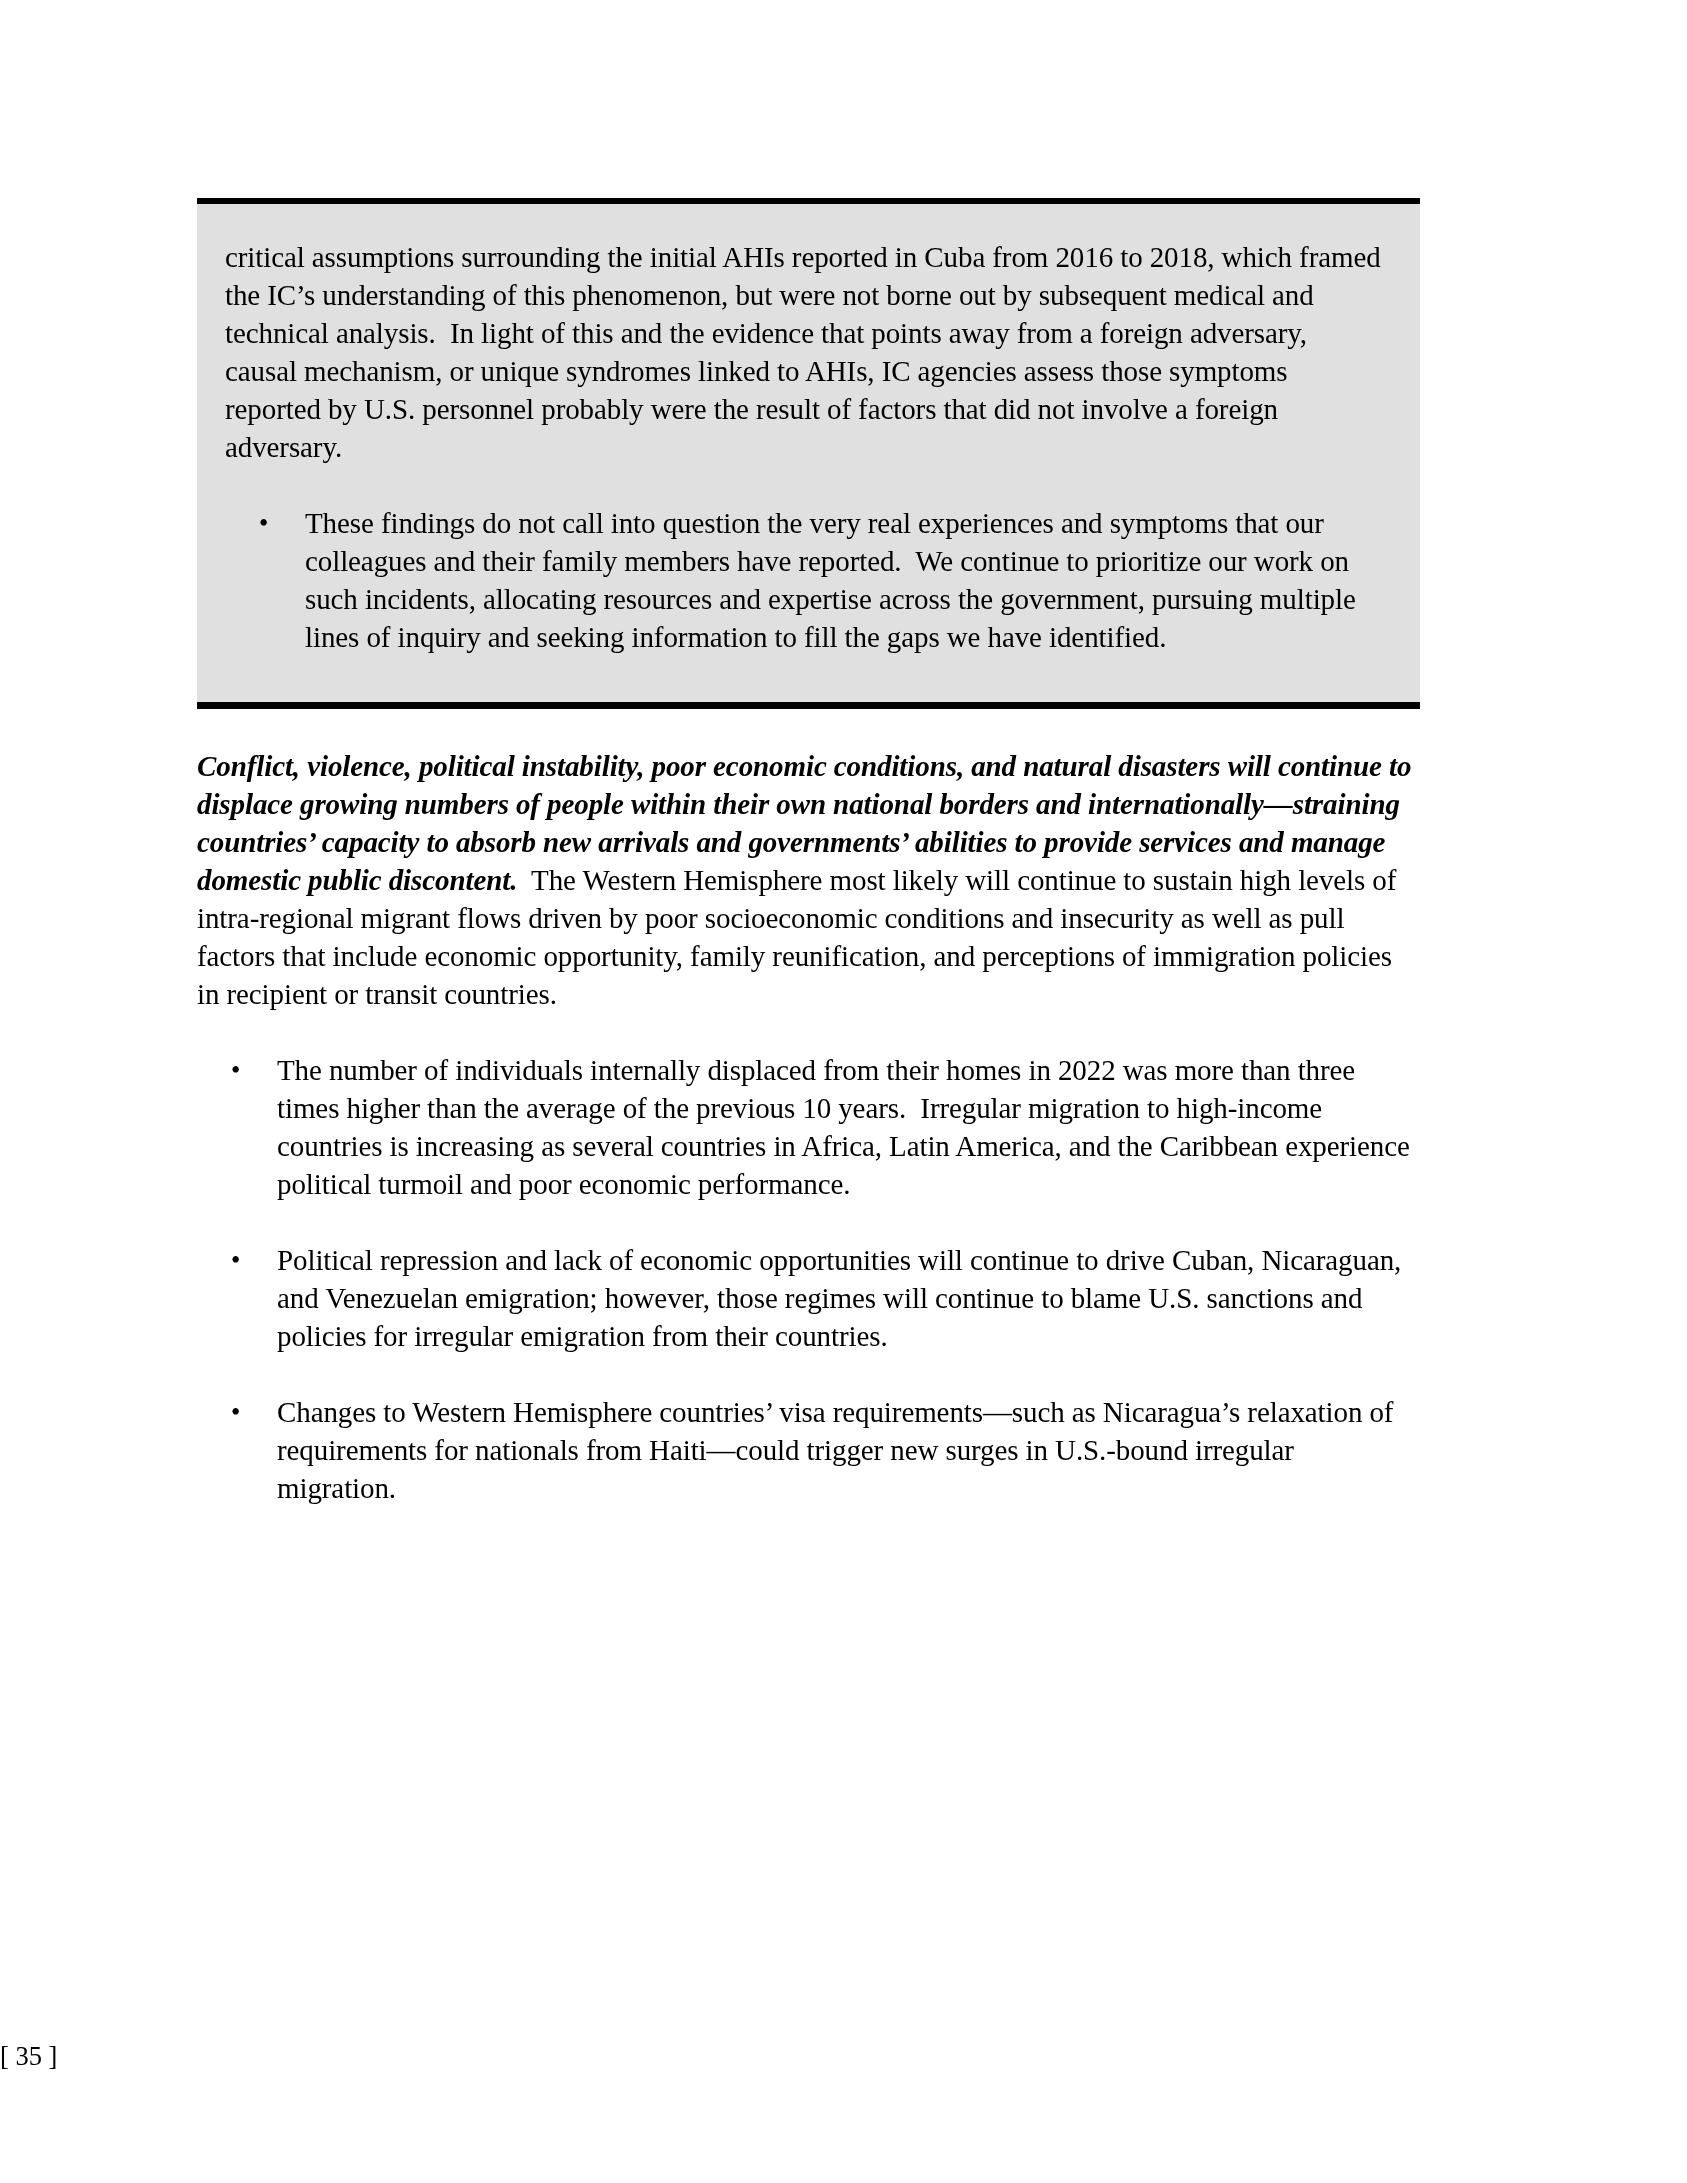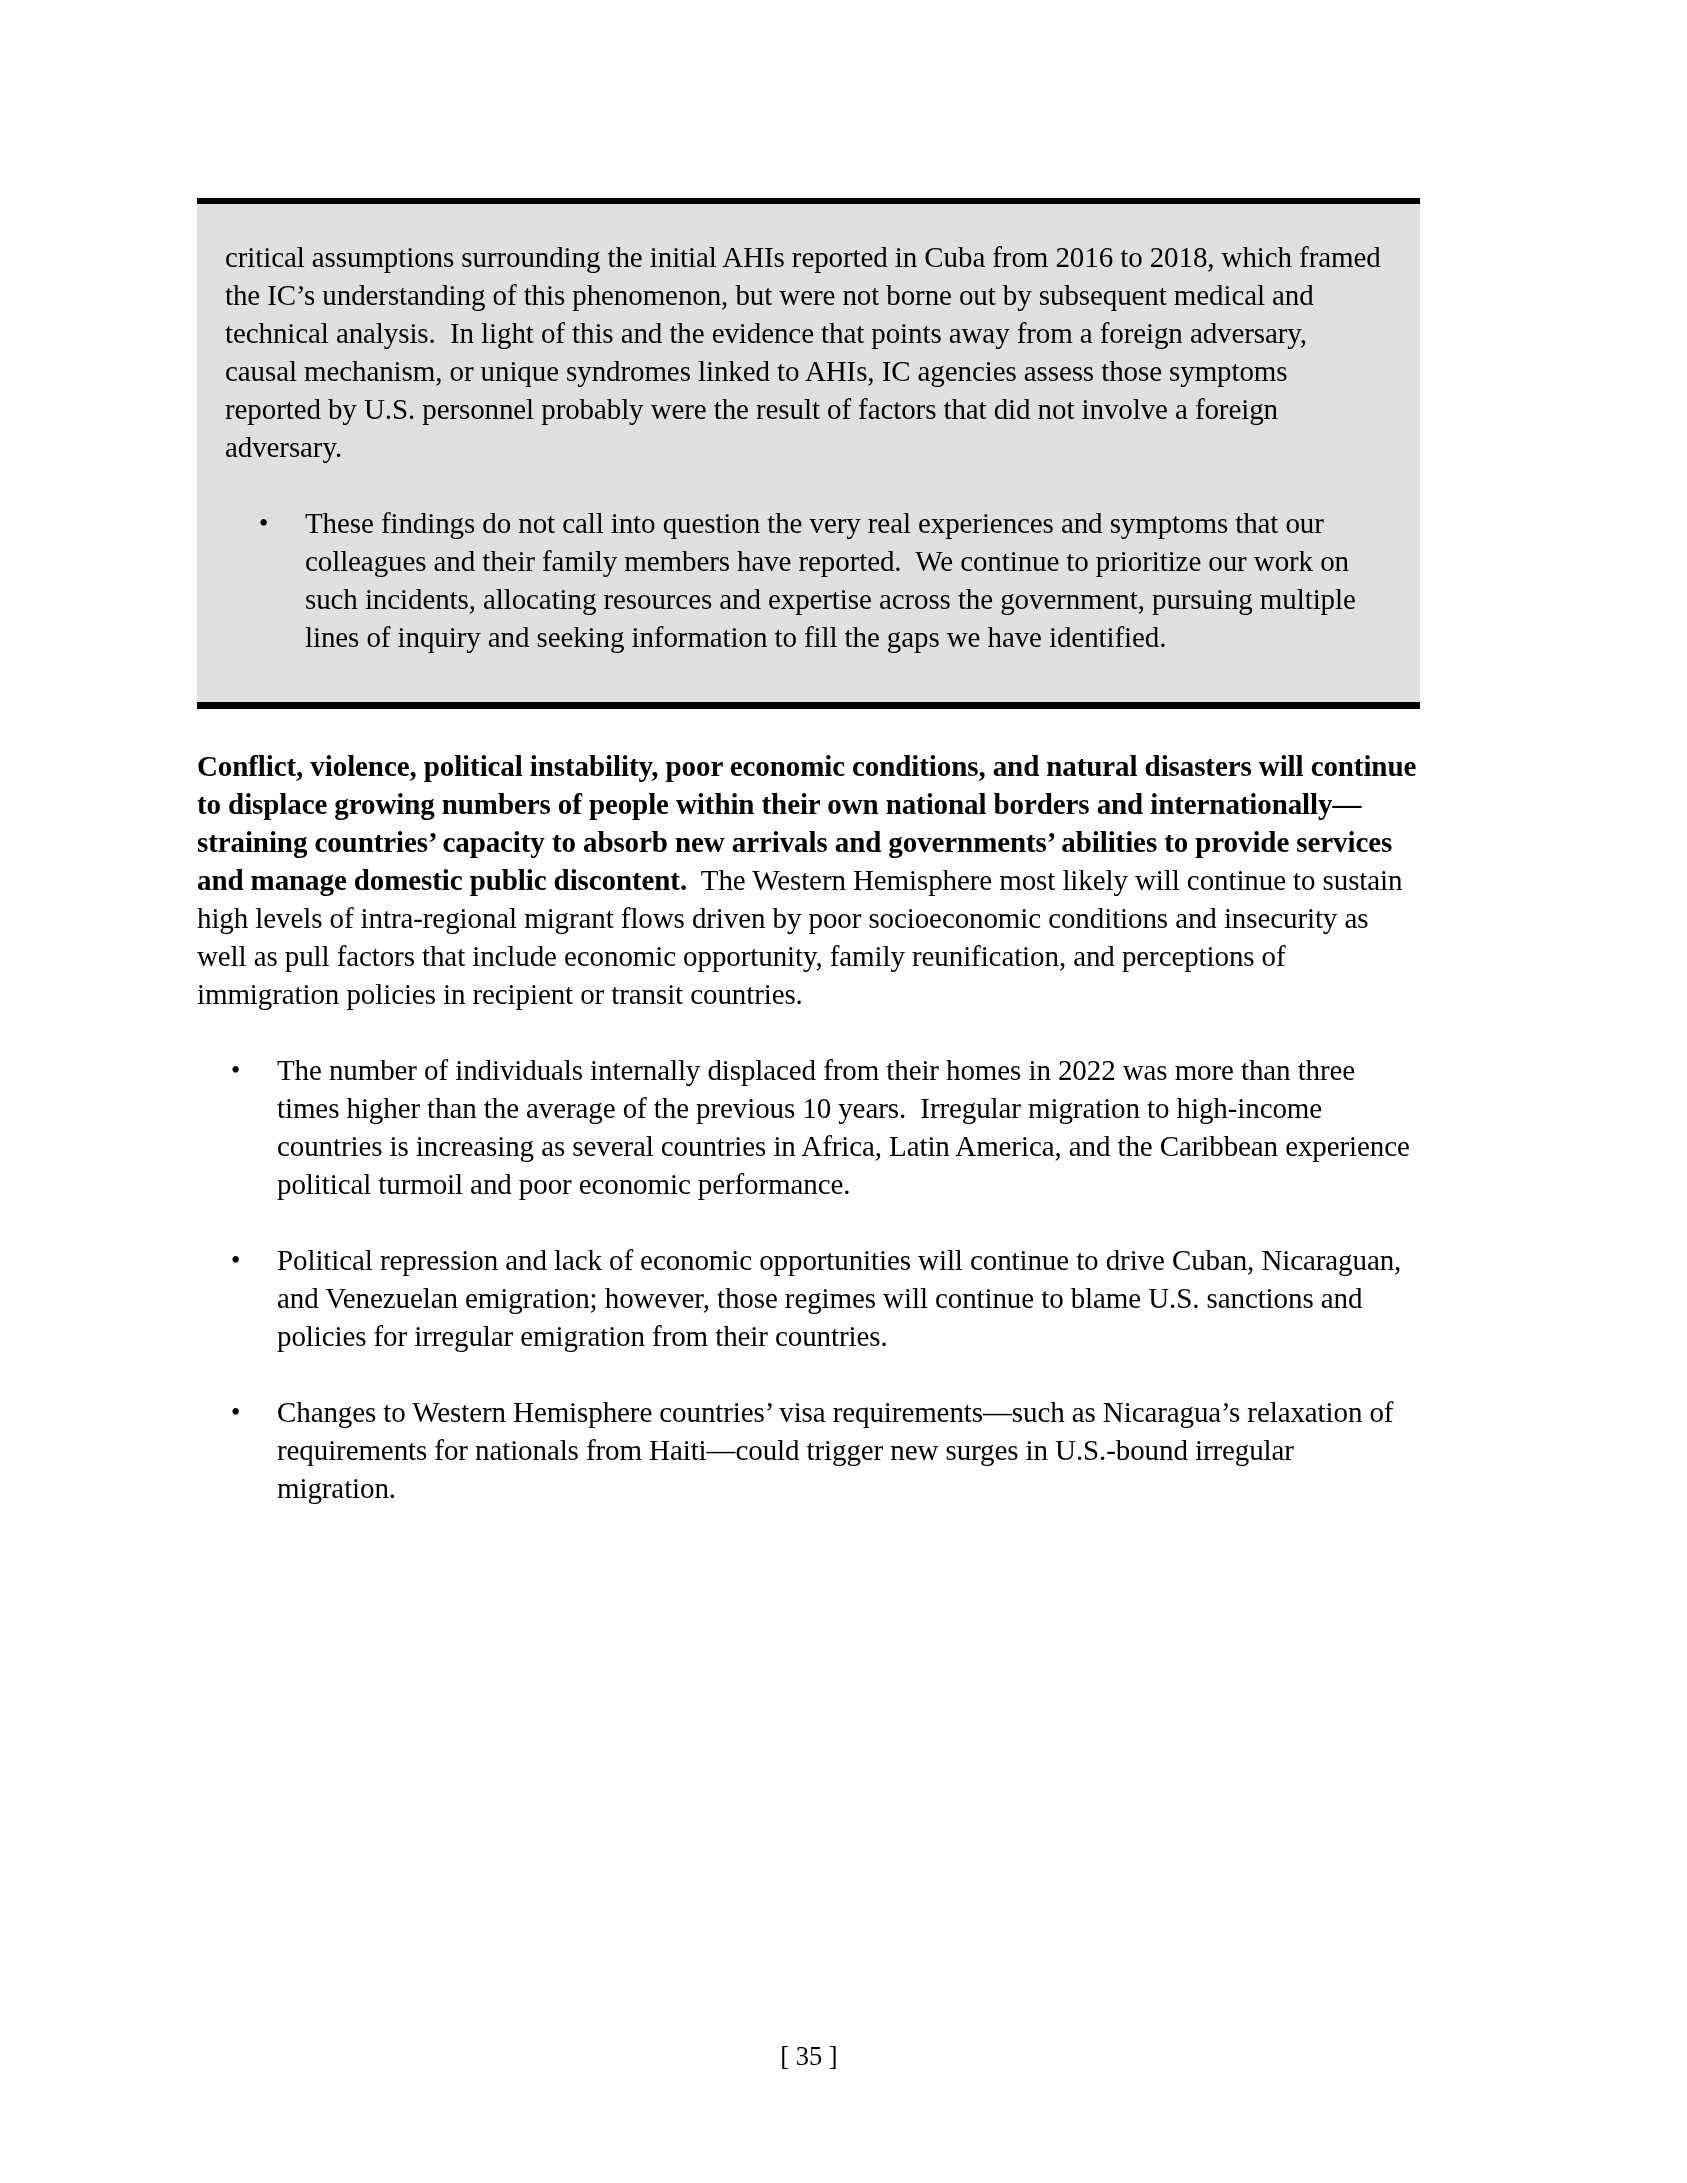--- a/index.html
+++ b/index.html
@@ -46,33 +46,34 @@
   .section-heading {
     margin: 44px 0 0 101px;
     font-size: 41px;
     line-height: 50px;
     font-weight: bold;
   }
   
   .lead { margin-top: 38px; }
   .lead .emphasis {
     font-weight: bold;
+    font-style: italic;
   }
   
   .main-bullets .bullet-item {
     margin-left: 34px;
     margin-top: 38px;
   }
   
   .page-footer {
     position: absolute;
     left: 0;
     right: 0;
     top: 2039px;
-    text-align: center;
+    text-align: left;
     font-size: 26.5px;
     line-height: 34px;
   }
 </style>
 </head>
 <body>
 
 <div class="page">
 
   <section class="callout">

